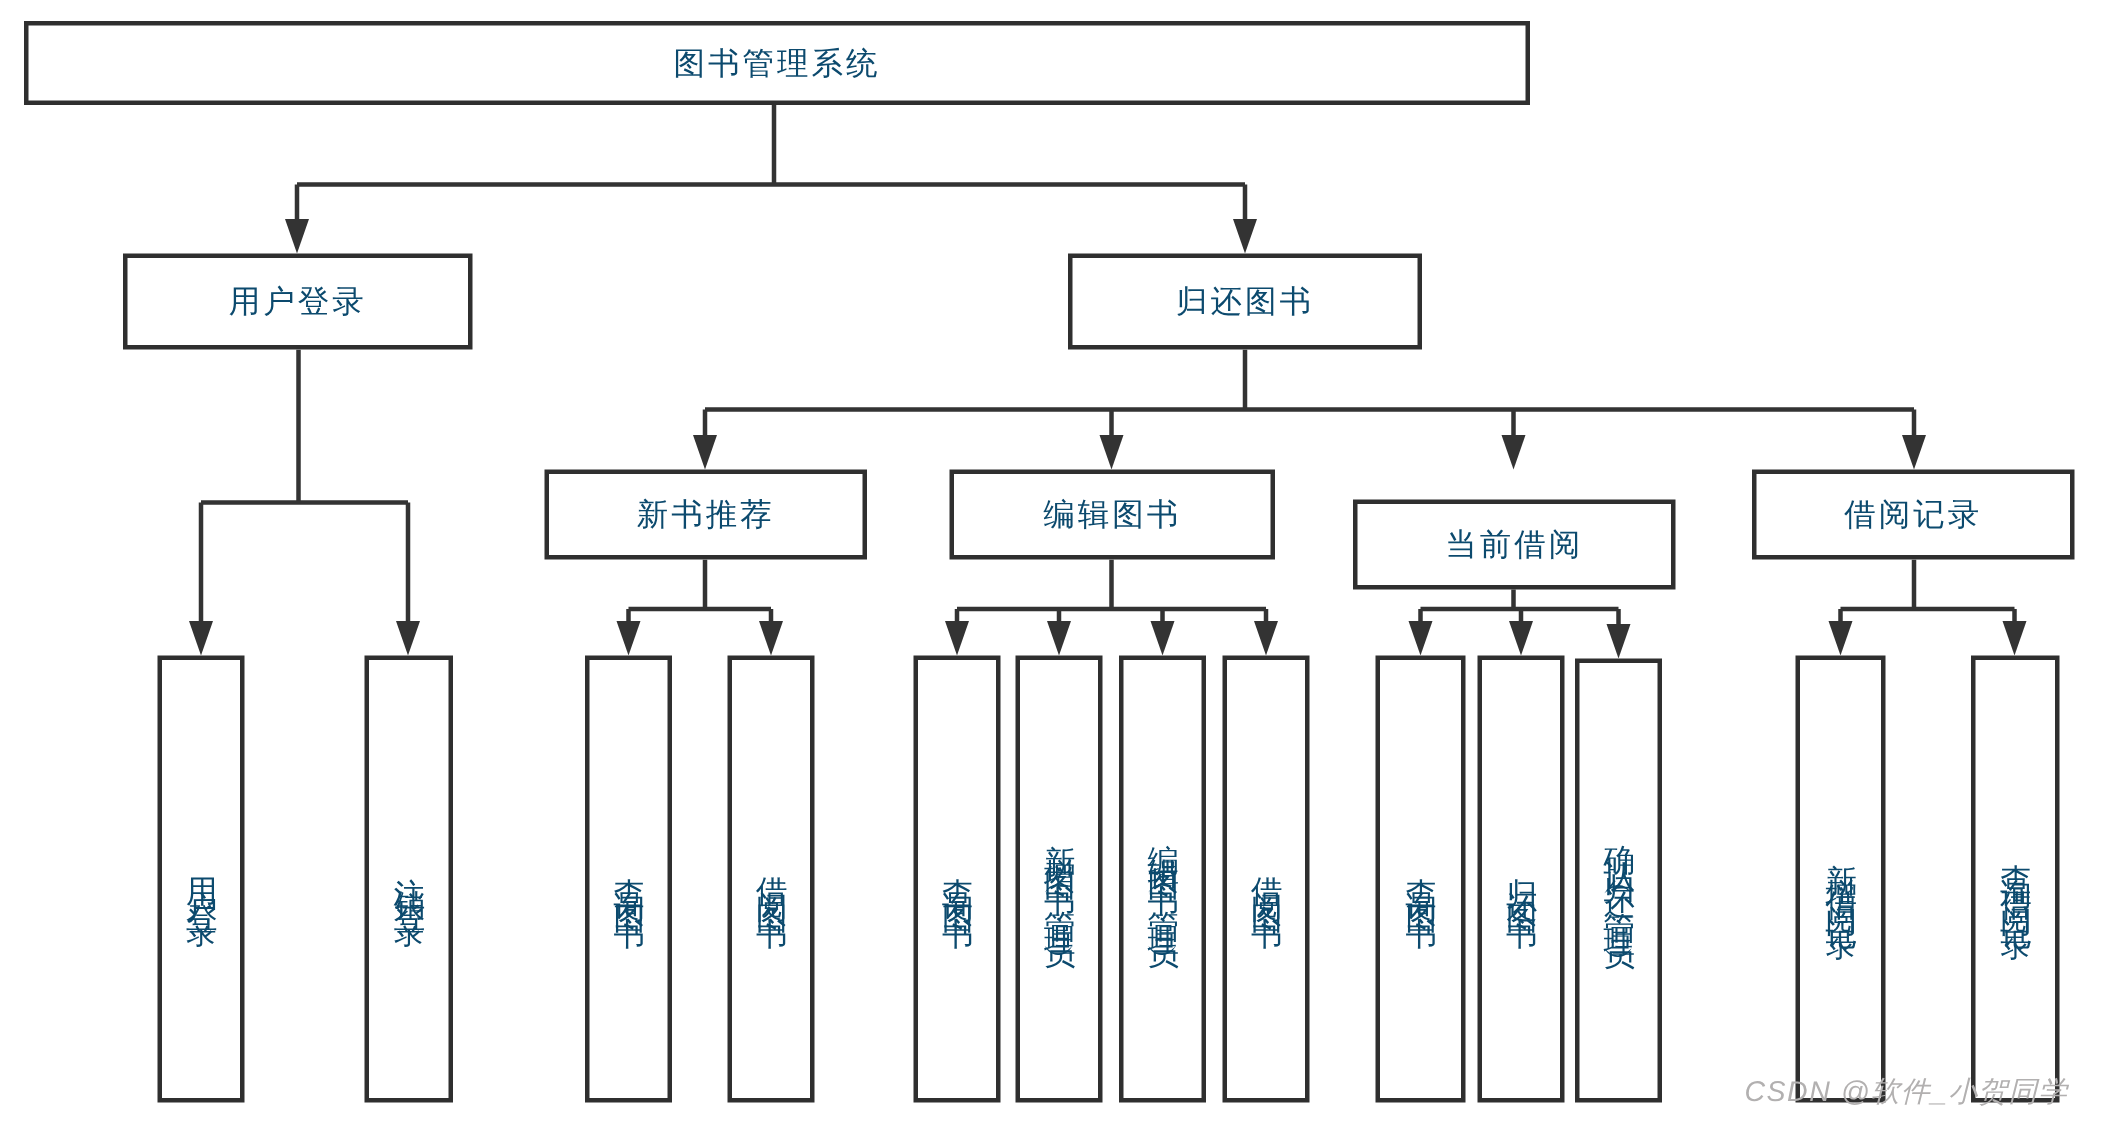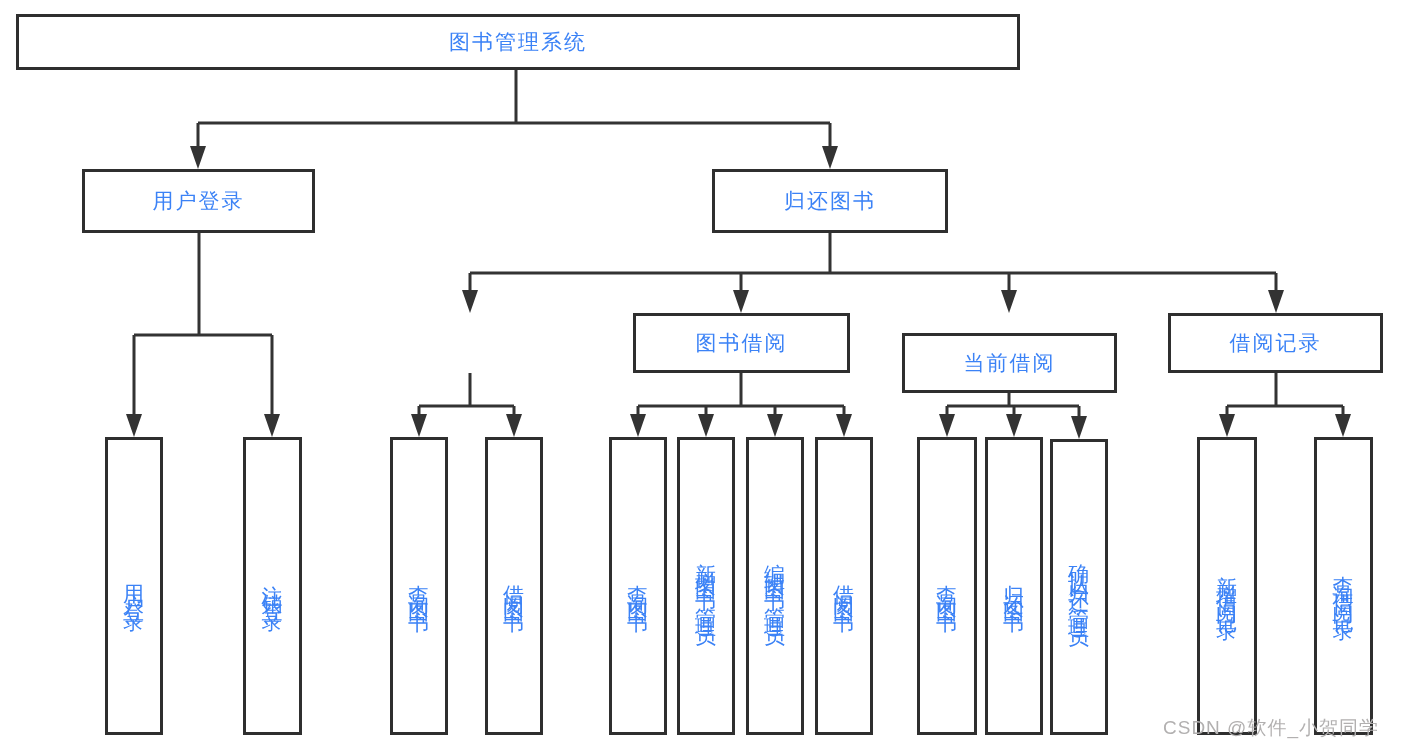--- a/index.html
+++ b/index.html
@@ -3,21 +3,21 @@
 <meta charset="utf-8">
 <style>
   html,body{margin:0;padding:0;background:#ffffff;}
   #stage{
     position:relative;width:1405px;height:747px;background:#ffffff;
     font-family:"Liberation Sans","DejaVu Sans",sans-serif;overflow:hidden;
   }
   .node{
     position:absolute;box-sizing:border-box;background:#ffffff;
     border:3px solid #2f2f2f;display:flex;align-items:center;justify-content:center;
-    color:#3b82f6;z-index:2;
+    color:#0c4a6e;z-index:2;
   }
   .node.h{font-size:21px;letter-spacing:2px;}
   .node.v{font-size:21px;}
   .node.v .vtxt{
     writing-mode:vertical-rl;text-orientation:mixed;letter-spacing:9px;
     line-height:1;white-space:nowrap;
   }
   #connectors{position:absolute;left:0;top:0;z-index:1;}
   #connectors path{fill:none;stroke:#333333;stroke-width:3;}
   #connectors polygon{fill:#333333;stroke:none;}
@@ -40,20 +40,21 @@
   #n-borrow-books-2  {left:815px; top:437px; width:58px; height:298px;}
   #n-query-books-3   {left:917px; top:437px; width:60px; height:298px;}
   #n-return-books    {left:985px; top:437px; width:58px; height:298px;}
   #n-confirm-return  {left:1050px;top:439px; width:58px; height:296px;}
   #n-add-borrow-rec  {left:1197px;top:437px; width:60px; height:298px;}
   #n-query-borrow-rec{left:1314px;top:437px; width:59px; height:298px;}
   #watermark{
     position:absolute;left:1163px;top:715px;width:215px;height:26px;
     font-size:19px;color:#b2b0b0;z-index:5;white-space:nowrap;
     letter-spacing:1px;
+    font-style:italic;
   }
 </style>
 </head>
 <body>
 
 <div id="stage">
 
   <svg id="connectors" width="1405" height="747" viewBox="0 0 1405 747">
     <path d="
       M516 70 V123 M198 123 H830 M198 123 V149 M830 123 V149
@@ -89,22 +90,25 @@
   <div class="node h" id="n-root">
     <span>图书管理系统</span>
   </div>
   <div class="node h" id="n-user-login">
     <span>用户登录</span>
   </div>
   <div class="node h" id="n-book-mgmt">
     <span>归还图书</span>
   </div>
 
+  <div class="node h" id="n-new-book-rec">
+    <span>新书推荐</span>
+  </div>
   <div class="node h" id="n-book-borrow">
-    <span>图书借阅</span>
+    <span>编辑图书</span>
   </div>
   <div class="node h" id="n-current-borrow">
     <span>当前借阅</span>
   </div>
   <div class="node h" id="n-borrow-records">
     <span>借阅记录</span>
   </div>
 
   <div class="node v" id="n-login-v">
     <span class="vtxt">用户登录</span>

